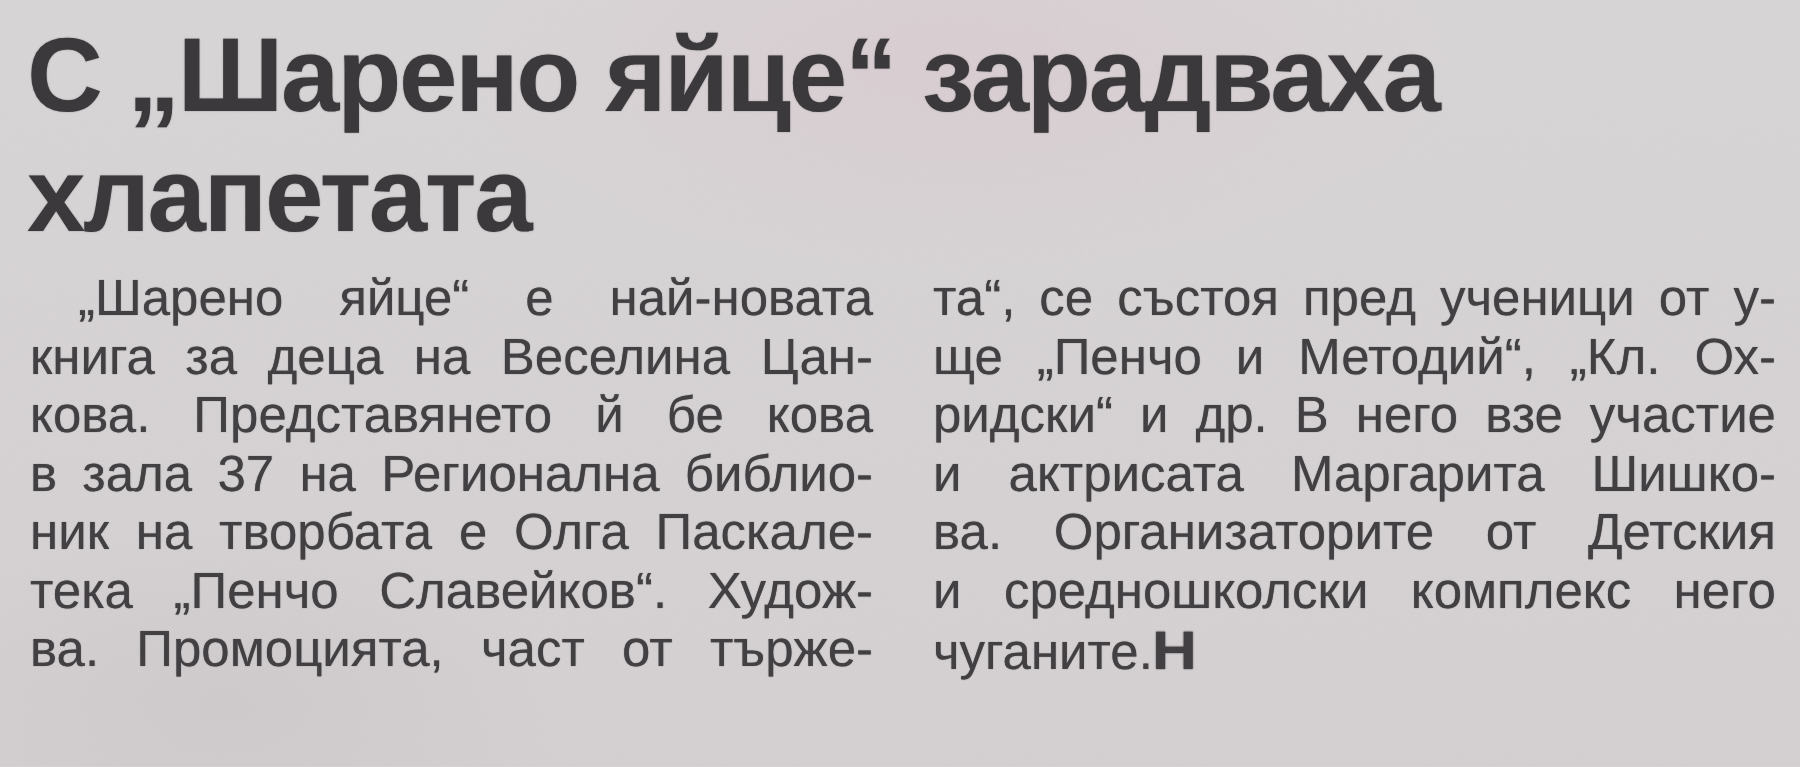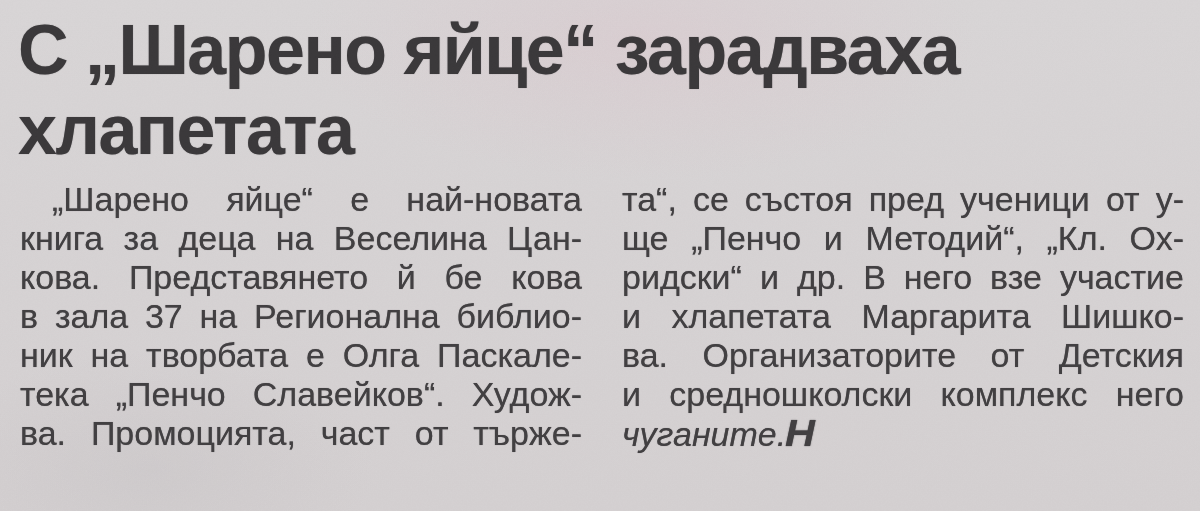--- a/index.html
+++ b/index.html
@@ -46,21 +46,21 @@
     font-size: 34px;
     line-height: 39px;
     color: #413f41;
     text-shadow: 0 0 0.7px rgba(65,63,65,0.8);
   }
   .body-line {
     text-align: justify;
     text-align-last: justify;
   }
   .body-line.indent { text-indent: 32px; }
-  .body-line.lastline { text-align-last: left; font-style: italic; }
+  .body-line.lastline { text-align-last: left; }
   .endmark {
     display: inline-block;
     font-weight: 700;
     font-size: 36px;
     transform: scaleX(1.15);
     margin-left: 1px;
     text-shadow: 0 0 1.2px currentColor;
   }
 </style>
 </head>
@@ -82,21 +82,21 @@
       <div class="body-line">в зала 37 на Регионална библио-</div>
       <div class="body-line">ник на творбата е Олга Паскале-</div>
       <div class="body-line">тека „Пенчо Славейков“. Худож-</div>
       <div class="body-line">ва. Промоцията, част от търже-</div>
     </div>
 
     <div class="col">
       <div class="body-line">та“, се състоя пред ученици от у-</div>
       <div class="body-line">ще „Пенчо и Методий“, „Кл. Ох-</div>
       <div class="body-line">ридски“ и др. В него взе участие</div>
-      <div class="body-line">и хлапетата Маргарита Шишко-</div>
+      <div class="body-line">и актрисата Маргарита Шишко-</div>
       <div class="body-line">ва. Организаторите от Детския</div>
       <div class="body-line">и средношколски комплекс него</div>
       <div class="body-line lastline"><span>чуганите.</span><span class="endmark">H</span></div>
     </div>
 
   </div>
 
   <svg class="grain" xmlns="http://www.w3.org/2000/svg" width="1200" height="511">
     <filter id="paperNoise">
       <feTurbulence type="fractalNoise" baseFrequency="0.8" numOctaves="2" stitchTiles="stitch" result="n"></feTurbulence>

